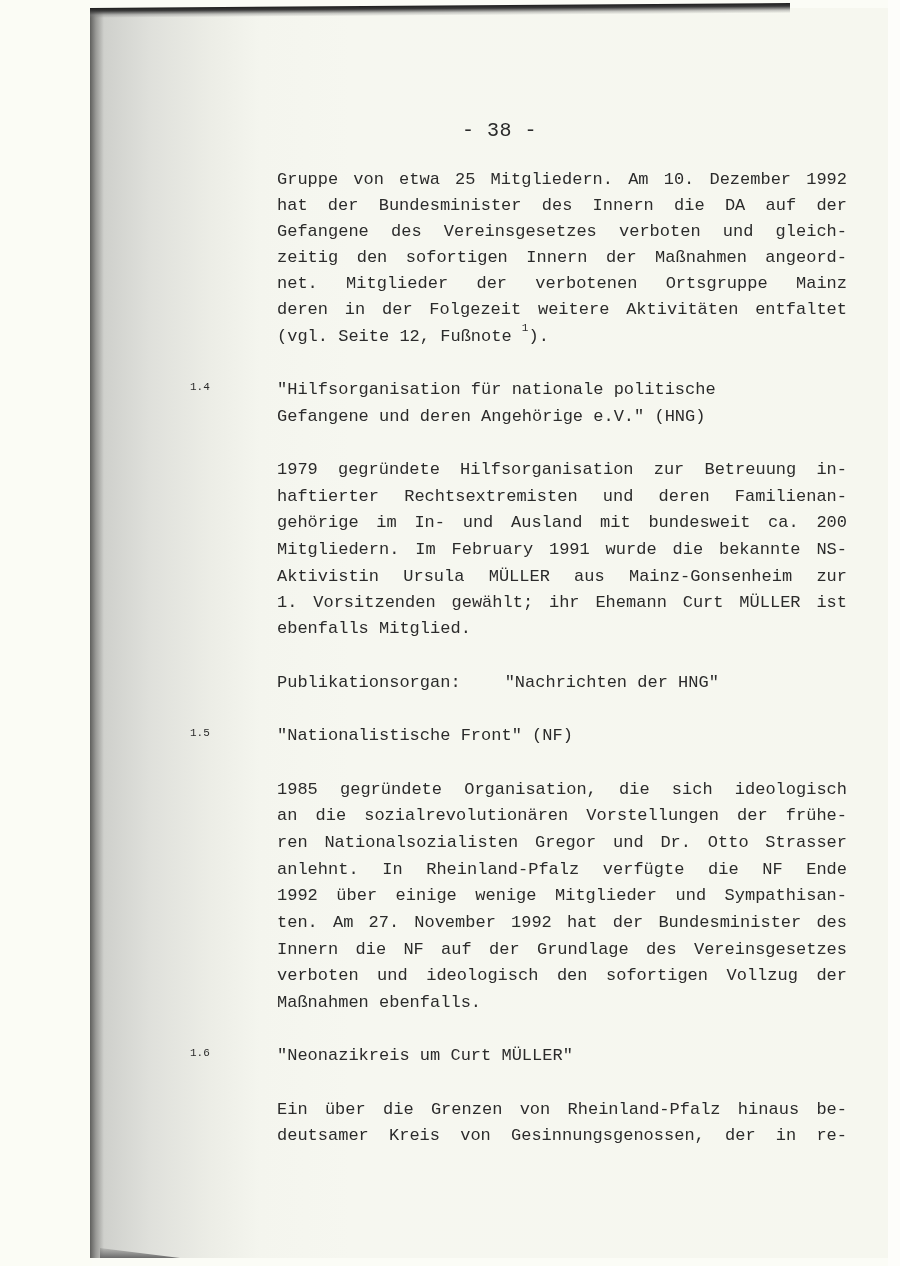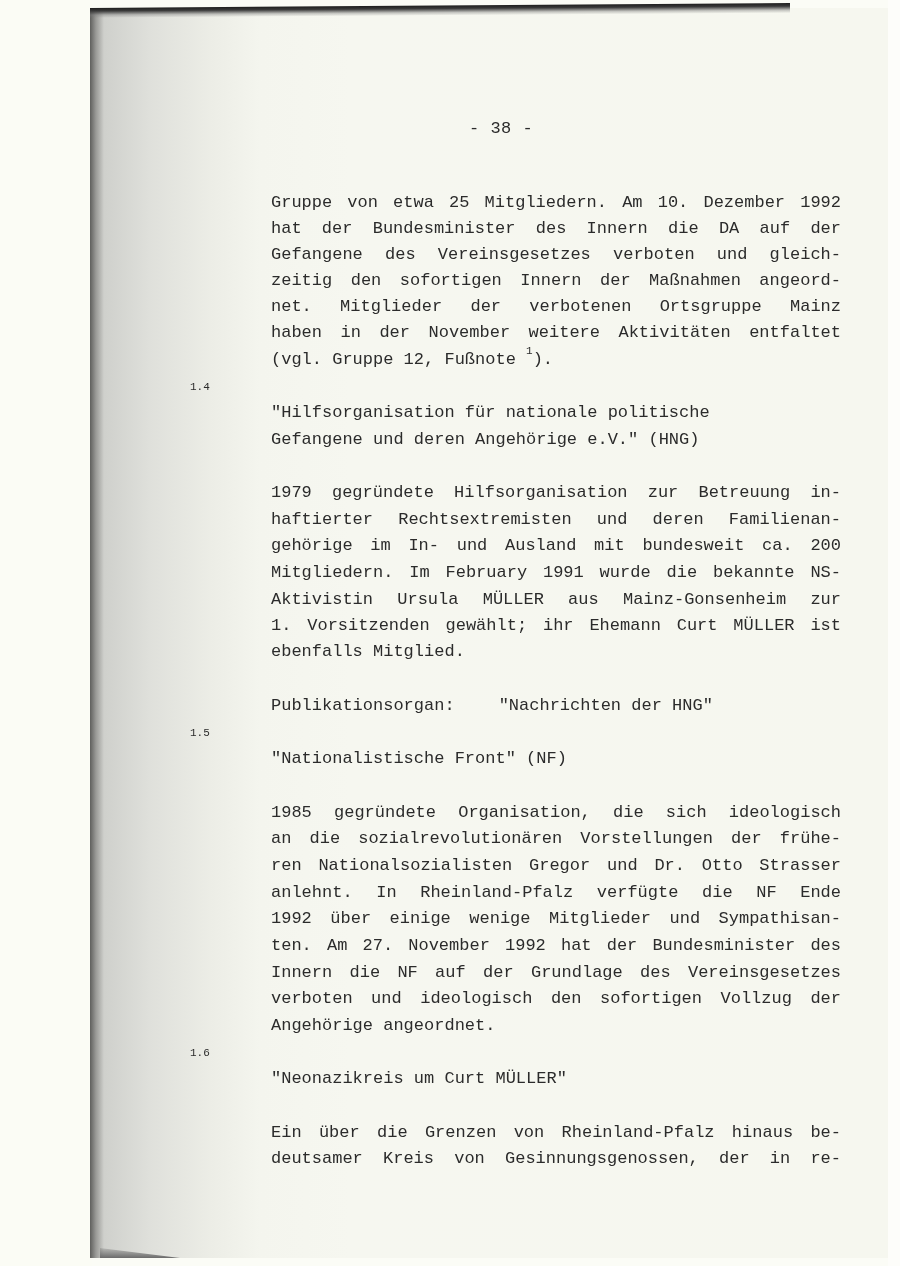--- a/index.html
+++ b/index.html
@@ -25,28 +25,28 @@
   .page-bottom-shadow {
     position: absolute; left: 100px; top: 1248px; width: 80px; height: 10px;
     background: linear-gradient(to bottom, rgba(90,90,90,0.2), #6b6b6b);
     clip-path: polygon(0 0, 100% 100%, 0 100%);
   }
   .right-margin {
     position: absolute; left: 888px; top: 0; width: 12px; height: 1266px; background: #fdfdfa;
   }
   .page-number {
     position: absolute; left: 462px; top: 119px;
-    font-size: 17px; letter-spacing: 0.5px; white-space: pre; margin-left: 7px;
+    font-size: 20px; letter-spacing: 0.5px; white-space: pre;
   }
   .sec-num {
     position: absolute; left: 190px; font-size: 11px; white-space: pre;
   }
   .line {
-    position: absolute; left: 271px; width: 570px; font-size: 17px;
-    white-space: nowrap; height: 24px; line-height: 24px; margin-top: 23px;
+    position: absolute; left: 277px; width: 570px; font-size: 17px;
+    white-space: nowrap; height: 24px; line-height: 24px;
   }
   .just { text-align: justify; text-align-last: justify; }
   .left { text-align: left; }
   sup { font-size: 11px; position: relative; top: -2px; vertical-align: top; line-height: 1; }
   .tab-gap { display: inline-block; width: 44px; }
 </style>
 </head>
 <body>
 
 <div class="bg-left"></div>
@@ -56,22 +56,22 @@
 <div class="right-margin"></div>
 
 <div class="page-number">- 38 -</div>
 
 <div>
   <div class="line just" style="top:168px">Gruppe von etwa 25 Mitgliedern. Am 10. Dezember 1992</div>
   <div class="line just" style="top:194px">hat der Bundesminister des Innern die DA auf der</div>
   <div class="line just" style="top:220px">Gefangene des Vereinsgesetzes verboten und gleich-</div>
   <div class="line just" style="top:246px">zeitig den sofortigen Innern der Maßnahmen angeord-</div>
   <div class="line just" style="top:272px">net. Mitglieder der verbotenen Ortsgruppe Mainz</div>
-  <div class="line just" style="top:298px">haben in der November weitere Aktivitäten entfaltet</div>
-  <div class="line left" style="top:325px"><span>(vgl. Gruppe 12, Fußnote </span><sup>1</sup><span>).</span></div>
+  <div class="line just" style="top:298px">deren in der Folgezeit weitere Aktivitäten entfaltet</div>
+  <div class="line left" style="top:325px"><span>(vgl. Seite 12, Fußnote </span><sup>1</sup><span>).</span></div>
 </div>
 
 <div>
   <div class="sec-num" style="top:381px">1.4</div>
   <div class="line left" style="top:378px">"Hilfsorganisation für nationale politische</div>
   <div class="line left" style="top:405px">Gefangene und deren Angehörige e.V." (HNG)</div>
 
   <div class="line just" style="top:458px">1979 gegründete Hilfsorganisation zur Betreuung in-</div>
   <div class="line just" style="top:485px">haftierter Rechtsextremisten und deren Familienan-</div>
   <div class="line just" style="top:511px">gehörige im In- und Ausland mit bundesweit ca. 200</div>
@@ -88,21 +88,21 @@
   <div class="line left" style="top:724px">"Nationalistische Front" (NF)</div>
 
   <div class="line just" style="top:778px">1985 gegründete Organisation, die sich ideologisch</div>
   <div class="line just" style="top:804px">an die sozialrevolutionären Vorstellungen der frühe-</div>
   <div class="line just" style="top:831px">ren Nationalsozialisten Gregor und Dr. Otto Strasser</div>
   <div class="line just" style="top:858px">anlehnt. In Rheinland-Pfalz verfügte die NF Ende</div>
   <div class="line just" style="top:884px">1992 über einige wenige Mitglieder und Sympathisan-</div>
   <div class="line just" style="top:911px">ten. Am 27. November 1992 hat der Bundesminister des</div>
   <div class="line just" style="top:938px">Innern die NF auf der Grundlage des Vereinsgesetzes</div>
   <div class="line just" style="top:964px">verboten und ideologisch den sofortigen Vollzug der</div>
-  <div class="line left" style="top:991px">Angehörige angeordnet.</div>
+  <div class="line left" style="top:991px">Maßnahmen ebenfalls.</div>
 </div>
 
 <div>
   <div class="sec-num" style="top:1047px">1.6</div>
   <div class="line left" style="top:1044px">"Neonazikreis um Curt MÜLLER"</div>
 
   <div class="line just" style="top:1098px">Ein über die Grenzen von Rheinland-Pfalz hinaus be-</div>
   <div class="line just" style="top:1124px">deutsamer Kreis von Gesinnungsgenossen, der in re-</div>
 </div>
 

